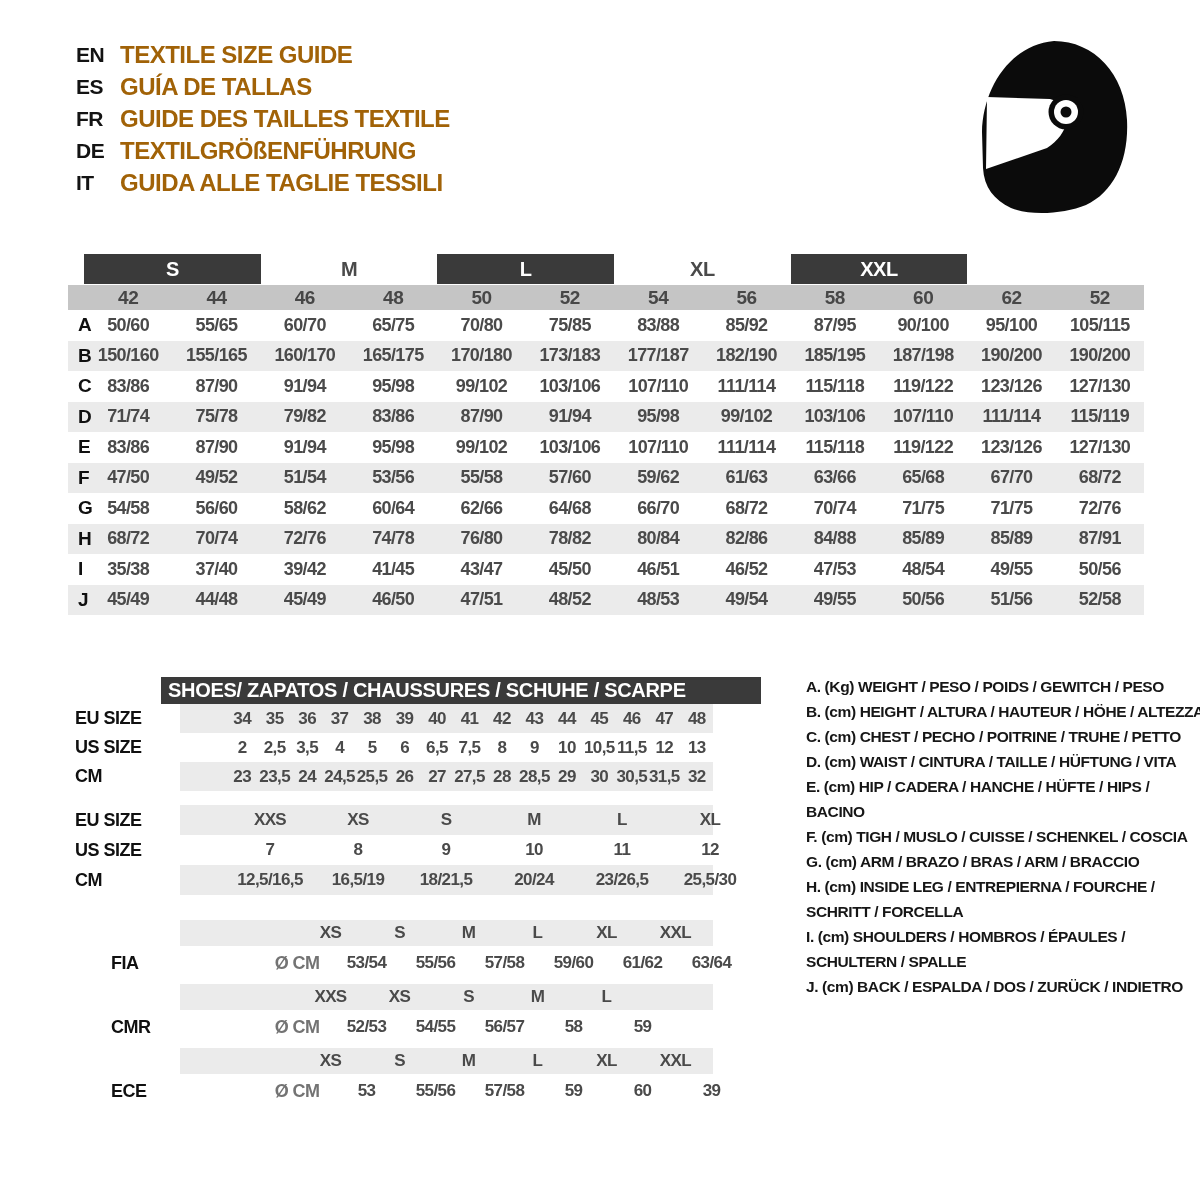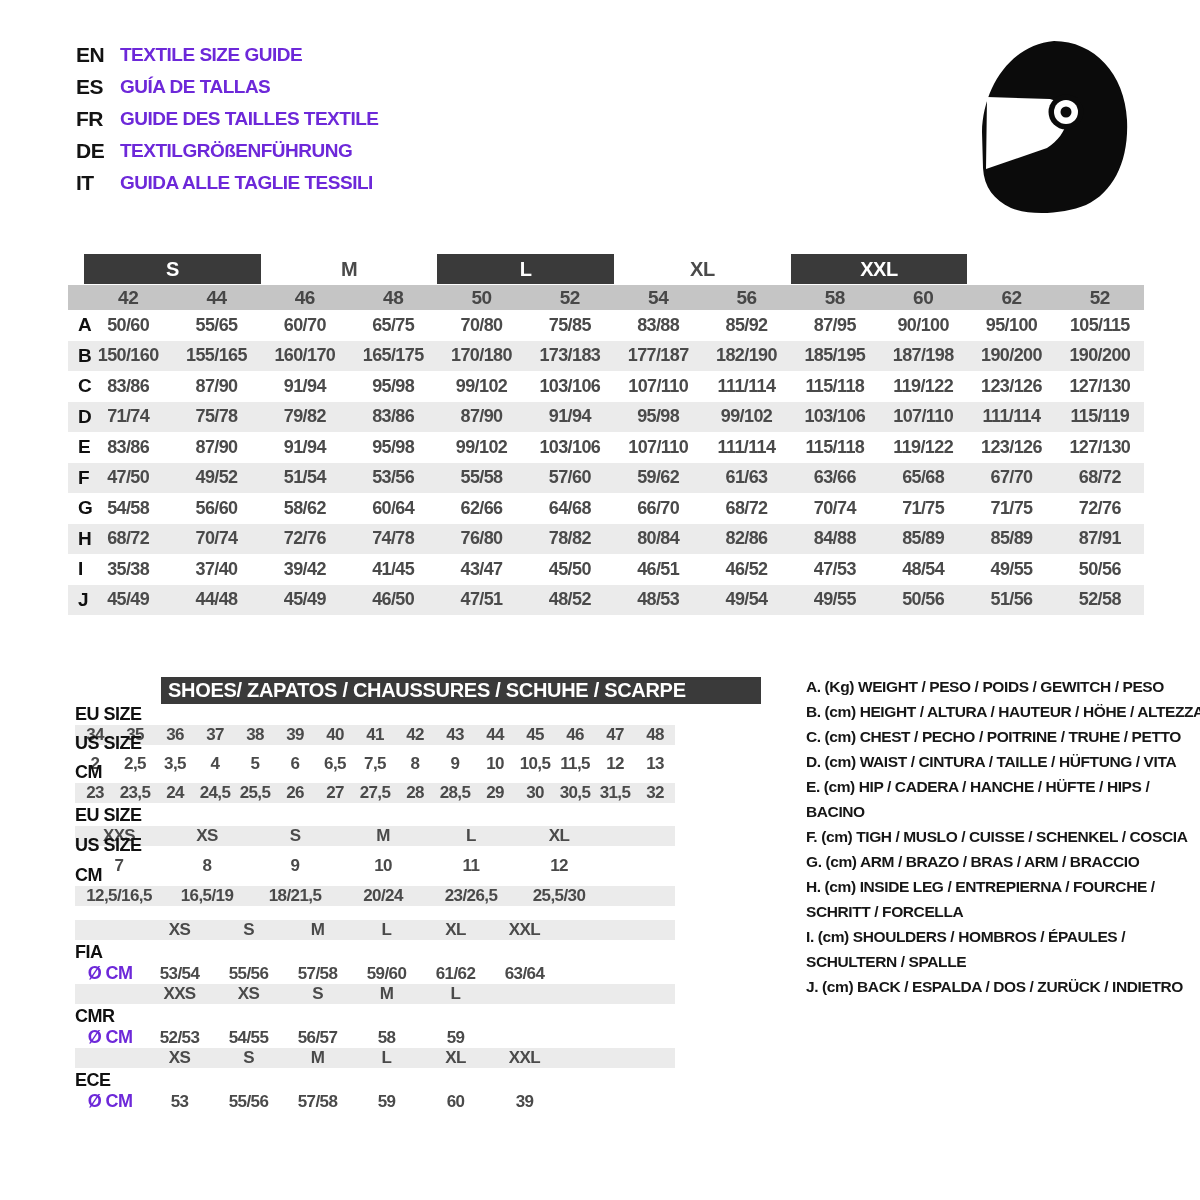--- a/index.html
+++ b/index.html
@@ -4,21 +4,21 @@
 <style>
   * { margin:0; padding:0; box-sizing:border-box; }
   html,body { background:#fff; }
   body { font-family:"Liberation Sans", sans-serif; font-weight:bold; }
   .page { position:relative; width:1200px; height:1200px; background:#ffffff; overflow:hidden; }
 
   
   .lang-header { position:absolute; left:76px; top:42px; }
   .lang-row { display:flex; margin-bottom:7px; line-height:25px; }
   .lang-code { width:44px; font-size:21px; color:#131313; letter-spacing:-0.5px; }
-  .lang-title { font-size:19px; color:#6d28d9; letter-spacing:-0.5px; white-space:nowrap; }
+  .lang-title { font-size:24px; color:#a16207; letter-spacing:-0.5px; white-space:nowrap; }
 
   
   .helmet-icon { position:absolute; left:978px; top:40px; width:152px; height:174px; }
 
   
   .size-table { position:absolute; left:68px; top:254px; width:1076px; }
   .st-groups { display:grid; grid-template-columns:16px repeat(12,1fr); height:30px; margin-bottom:1px; }
   .st-group { display:flex; align-items:center; justify-content:center; font-size:20px; letter-spacing:-0.5px; }
   .st-group.dark { background:#3a3a3a; color:#ffffff; }
   .st-group.plain { color:#4a4a4a; }
@@ -26,36 +26,36 @@
   .st-num { text-align:center; font-size:19px; color:#474747; letter-spacing:-0.5px; }
   .st-row { display:grid; grid-template-columns:16px repeat(12,1fr); height:30.5px; align-items:center; }
   .st-row.alt { background:#ebebeb; }
   .st-rowlabel { font-size:19px; color:#101010; padding-left:10px; white-space:nowrap; overflow:visible; }
   .st-cell { text-align:center; font-size:18px; color:#4a4a4a; letter-spacing:-0.6px; white-space:nowrap; }
 
   
   .bottom { position:absolute; left:75px; top:677px; width:710px; }
   .bar { margin-left:86px; width:600px; height:27px; background:#3a3a3a; color:#fff;
          display:flex; align-items:center; padding-left:7px; font-size:20px; letter-spacing:-0.3px; white-space:nowrap; }
-  .brow { display:flex;flex-direction:column; }
+  .brow { display:flex; }
   .blabel { width:105px; display:flex; align-items:center; font-size:18px; color:#101010; letter-spacing:-0.5px; }
-  .bcells { width:600px; display:grid; align-items:center; }
+  .bcells { width:533px; display:grid; align-items:center;padding-left:46px; }
   .bcells.gray { background:#ebebeb; }
   .bcell { text-align:center; font-size:17px; color:#4a4a4a; letter-spacing:-0.6px; white-space:nowrap; }
   .cols15 { grid-template-columns:repeat(15,1fr); }
   .cols6 { grid-template-columns:repeat(6,88px); }
   .hgrid { grid-template-columns:70px repeat(6,69px); }
   .shoes .brow { height:29px; }
   .gloves { margin-top:14px; }
   .gloves .brow { height:30px; }
   .helmet { margin-top:25px; }
   .helmet .bar { height:30px; }
   .hrow-sizes { height:26px; margin-top:4px; }
   .hrow-values { height:34px;justify-content:center; }
-  .bcell.unit { color:#6d28d9; font-size:18px; }
+  .bcell.unit { color:#737373; font-size:18px; }
 
   
   .legend { position:absolute; left:806px; top:674px; width:400px; }
   .legend-item { font-size:15.5px; line-height:25px; color:#161616; letter-spacing:-0.4px; }
 </style>
 </head>
 <body>
 
 <div class="page">
 

